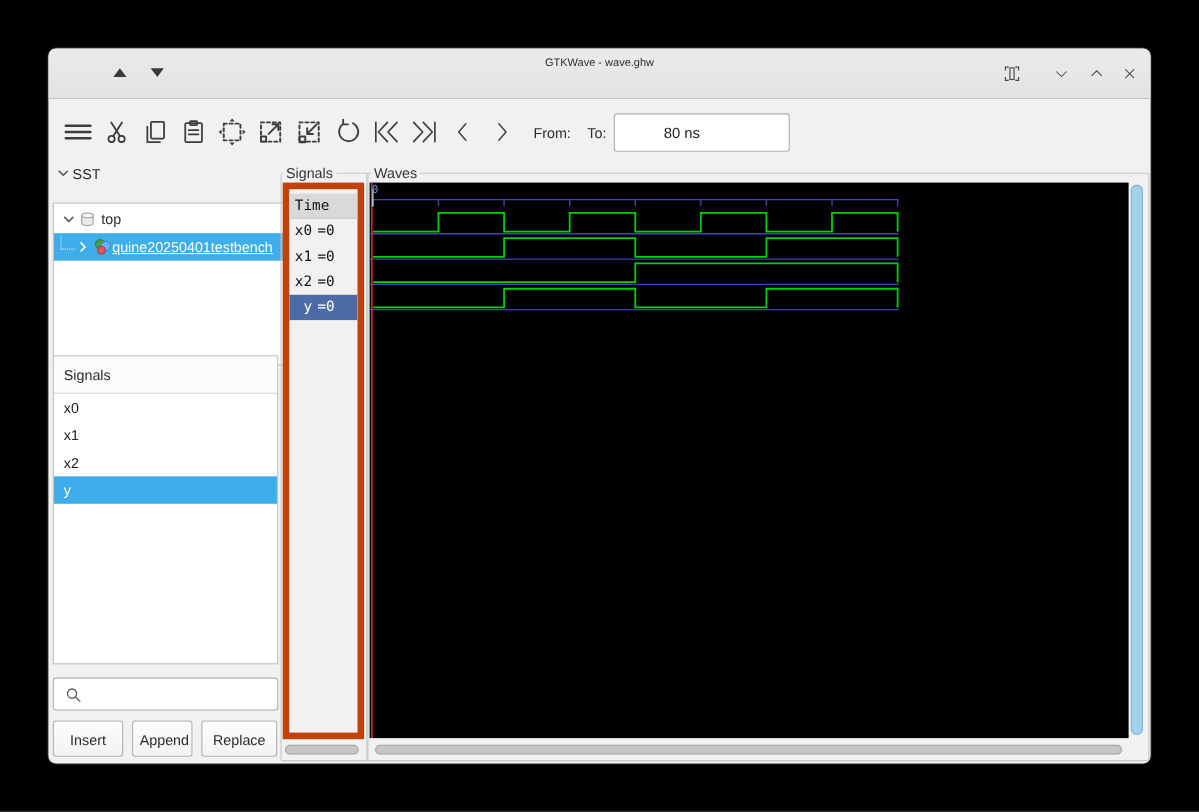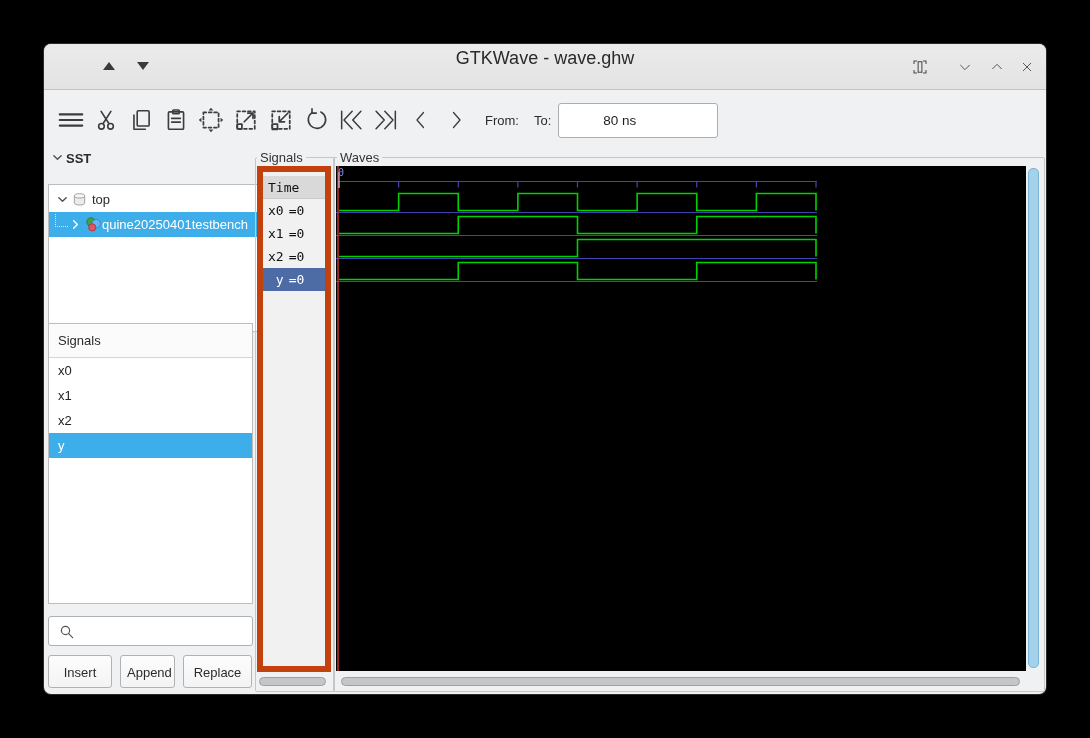--- a/index.html
+++ b/index.html
@@ -13,21 +13,21 @@
     background:#f0f1f2;border-radius:7px;overflow:hidden;
     box-shadow:0 0 0 1px #2a2a2a;
   }
   
   .titlebar{
     position:absolute;left:0;top:0;width:100%;height:46px;
     background:linear-gradient(#ebebeb,#e3e3e3);
     border-bottom:1px solid #c3c3c3;box-sizing:border-box;
   }
   .tb-center{position:absolute;left:0;right:0;top:5px;text-align:center;}
-  .tb-title{font-size:18px;color:#2a2a2a;line-height:18px;}
+  .tb-title{font-size:10px;color:#2a2a2a;line-height:18px;}
   .tb-status{font-size:11.5px;color:#9a9a9a;line-height:15px;}
   .tri{position:absolute;top:65px;width:0;height:0;}
   .tri-up{left:59px;border-left:6px solid transparent;border-right:6px solid transparent;border-bottom:8px solid #3a3a3a;top:-45px;margin-top:62px;}
   .tri{top:18px;}
   .tri-up{left:59px;border-left:6px solid transparent;border-right:6px solid transparent;border-bottom:8px solid #3a3a3a;margin:0;}
   .tri-down{left:93px;border-left:6px solid transparent;border-right:6px solid transparent;border-top:8px solid #3a3a3a;}
   .tb-btn{position:absolute;top:13px;width:20px;height:20px;display:flex;align-items:center;justify-content:center;cursor:default;}
   .tb-btn svg{stroke:#4a4a4a;fill:none;stroke-width:1.4;}
   
   .toolbar{
@@ -42,21 +42,21 @@
     font-family:"Liberation Sans", sans-serif;font-size:13.5px;color:#1e1e1e;
     padding:0 10px;box-sizing:border-box;flex:0 0 auto;outline:none;
   }
   .tinput.from{width:168px;}
   .tinput.to{width:160px;padding-left:44px;}
   
   .frame{position:absolute;border:1px solid #c7c7c7;border-radius:2px;background:transparent;}
   .frame-label{position:absolute;font-size:13px;color:#333;background:#f0f1f2;padding:0 3px;z-index:3;}
   .whitebox{position:absolute;background:#fff;border:1px solid #bdbdbd;box-sizing:border-box;overflow:hidden;}
   
-  .sst-head{position:absolute;left:8px;top:107px;display:flex;align-items:center;gap:3px;font-size:13px;color:#2b2b2b;z-index:3;font-weight:bold;}
+  .sst-head{position:absolute;left:8px;top:107px;display:flex;align-items:center;gap:3px;font-size:13px;color:#2b2b2b;z-index:3;}
   .chev svg{stroke:#555;fill:none;stroke-width:1.6;stroke-linecap:round;stroke-linejoin:round;}
   
   .trow{position:relative;height:25px;display:flex;align-items:center;font-size:13px;color:#2b2b2b;white-space:nowrap;}
   .trow.sel{background:#3daee9;color:#fff;}
   .trow .ic{flex:0 0 auto;display:flex;align-items:center;justify-content:center;}
   .guide{width:12px;height:12px;border-left:1px dotted #cfe9f7;border-bottom:1px dotted #cfe9f7;margin:0 2px 8px 6px;}
   .tlab{overflow:hidden;text-overflow:clip;}
   
   .slist-head{height:34px;line-height:34px;padding-left:9px;font-size:13px;color:#2b2b2b;background:#fbfbfb;border-bottom:1px solid #d6d6d6;box-sizing:border-box;}
   .srow{height:25px;line-height:25px;padding-left:9px;font-size:13px;color:#222;}
@@ -230,21 +230,21 @@
             <polyline points="4,2 8,6 4,10"></polyline>
           </svg>
       </span>
       <span class="ic" style="margin-left:4px;">
         <svg width="17" height="17" viewBox="0 0 17 17">
           <circle cx="6" cy="6" r="4.2" fill="#43a047" stroke="#2e7031" stroke-width="0.8"></circle>
           <circle cx="11.2" cy="7.6" r="4.2" fill="#64b5f6" stroke="#3d7db3" stroke-width="0.8"></circle>
           <circle cx="7.2" cy="11.4" r="3.6" fill="#e35560" stroke="#a03040" stroke-width="0.8"></circle>
         </svg>
       </span>
-      <span class="tlab" style="margin-left:0;">quine20250401testbench</span>
+      <span class="tlab" style="margin-left:0;text-decoration:underline;">quine20250401testbench</span>
     </div>
   </div>
 
   <div class="whitebox" style="left:4px;top:279px;width:205px;height:281px;">
     <div class="slist-head">Signals</div>
     <div class="srow">x0</div>
     <div class="srow">x1</div>
     <div class="srow">x2</div>
     <div class="srow sel">y</div>
   </div>

